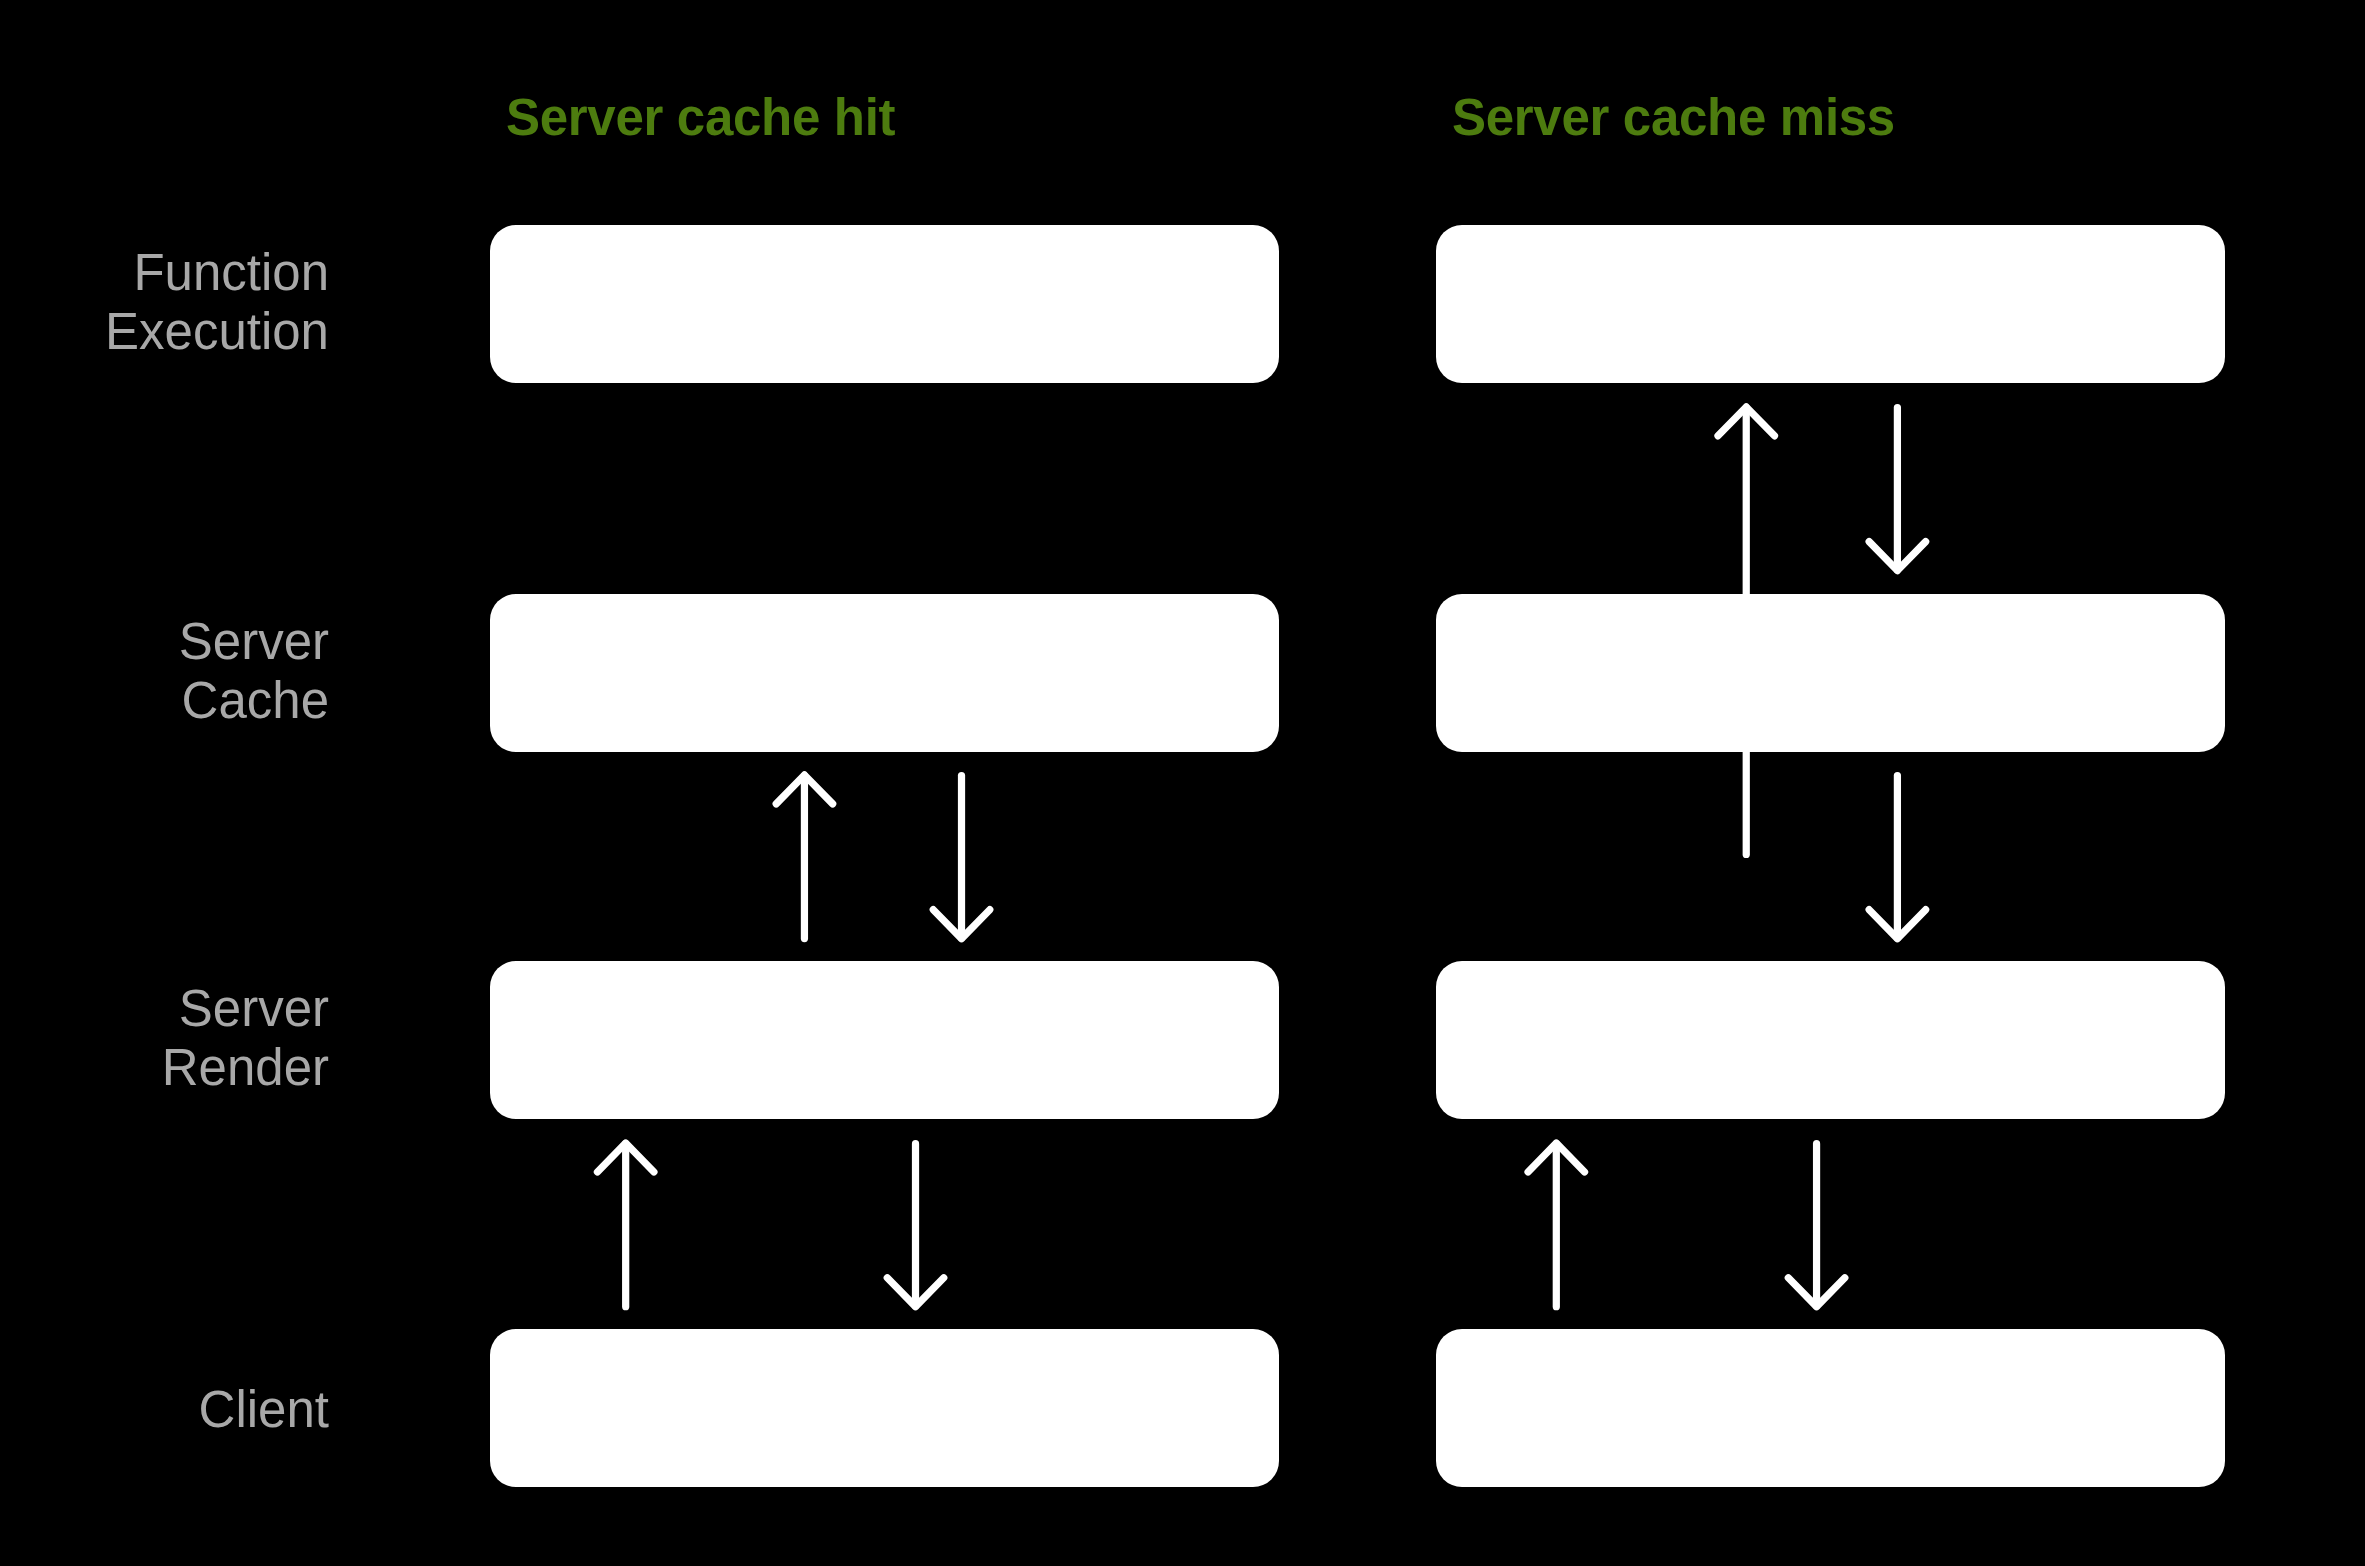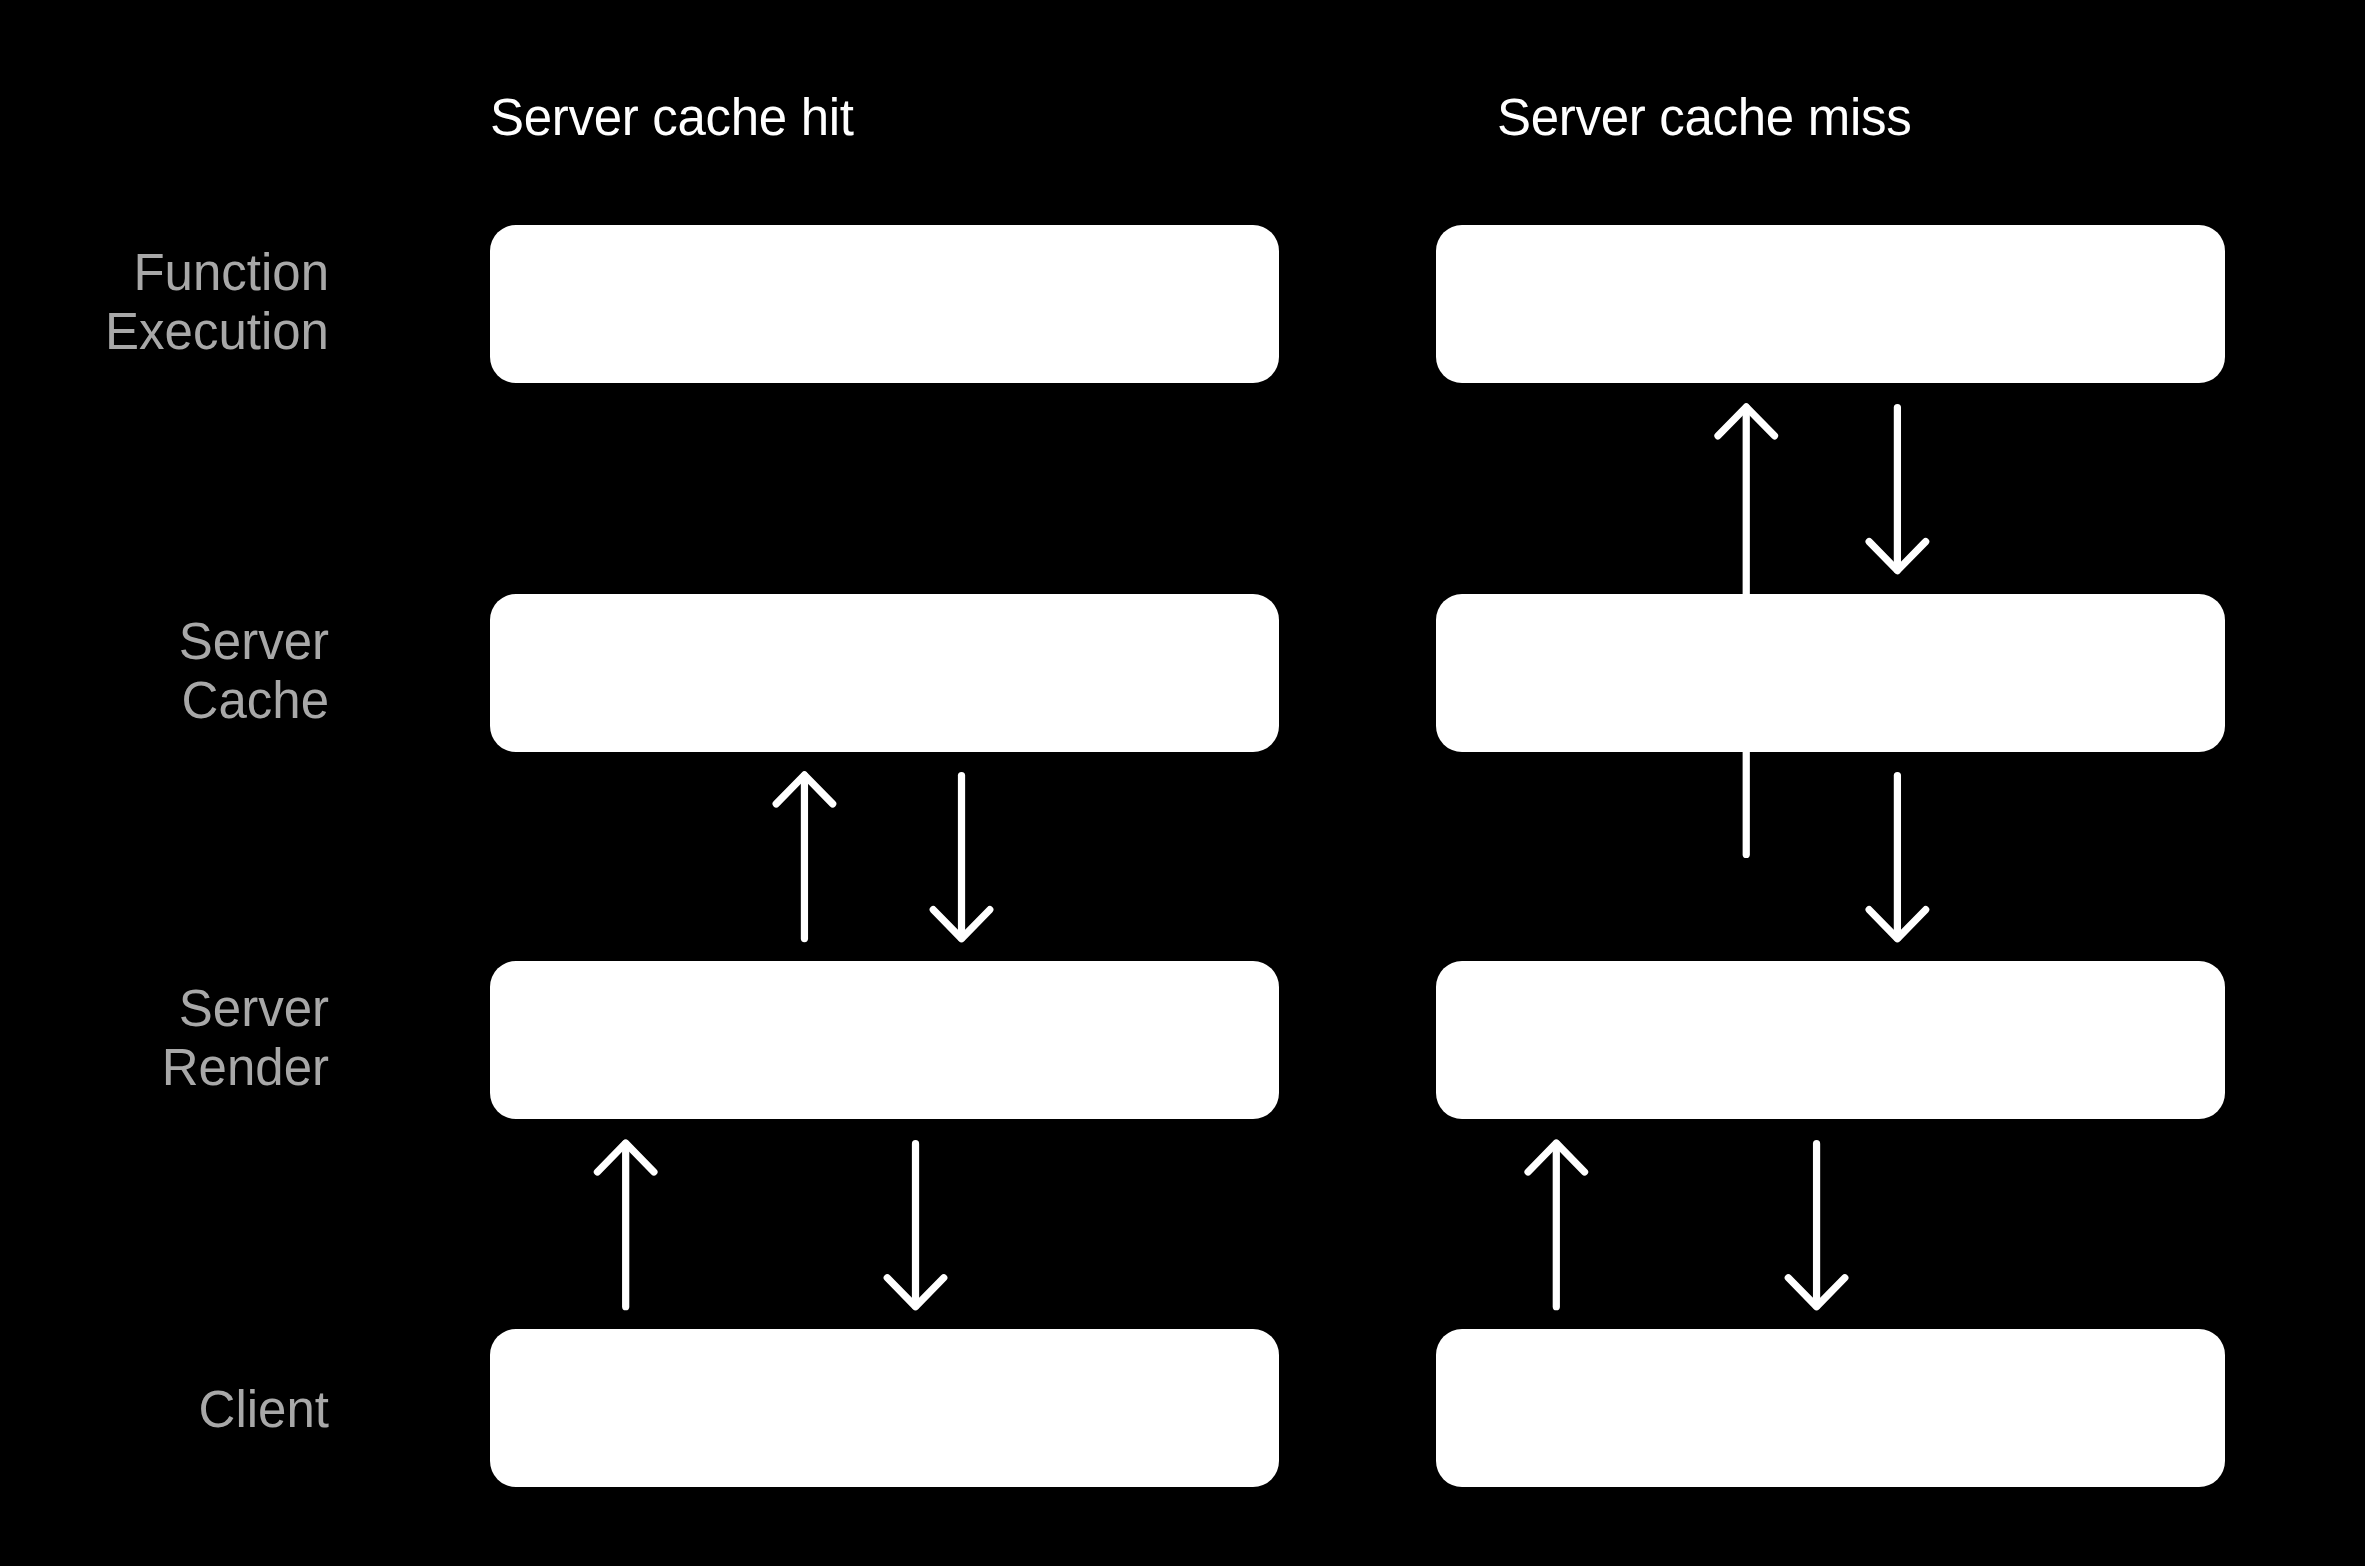--- a/index.html
+++ b/index.html
@@ -17,28 +17,29 @@
     width: 2366px;
     height: 1567px;
     background: #000000;
     overflow: hidden;
   }
 
   
   .col-header {
     position: absolute;
     font-size: 51px;
-    font-weight: 400;
-    color: #ffffff;
+    font-weight: 700;
+    color: #4d7c0f;
     line-height: 1;
     white-space: nowrap;
     letter-spacing: -0.3px;
+    margin-left: 16px;
   }
   #hdr-hit  { left: 490px;  top: 92px; }
-  #hdr-miss { left: 1497px; top: 92px; }
+  #hdr-miss { left: 1436px; top: 92px; }
 
   
   .row-label {
     position: absolute;
     right: 2037px;            
     width: 591px;
     text-align: right;
     font-size: 51px;
     font-weight: 400;
     color: #a8a8a8;

